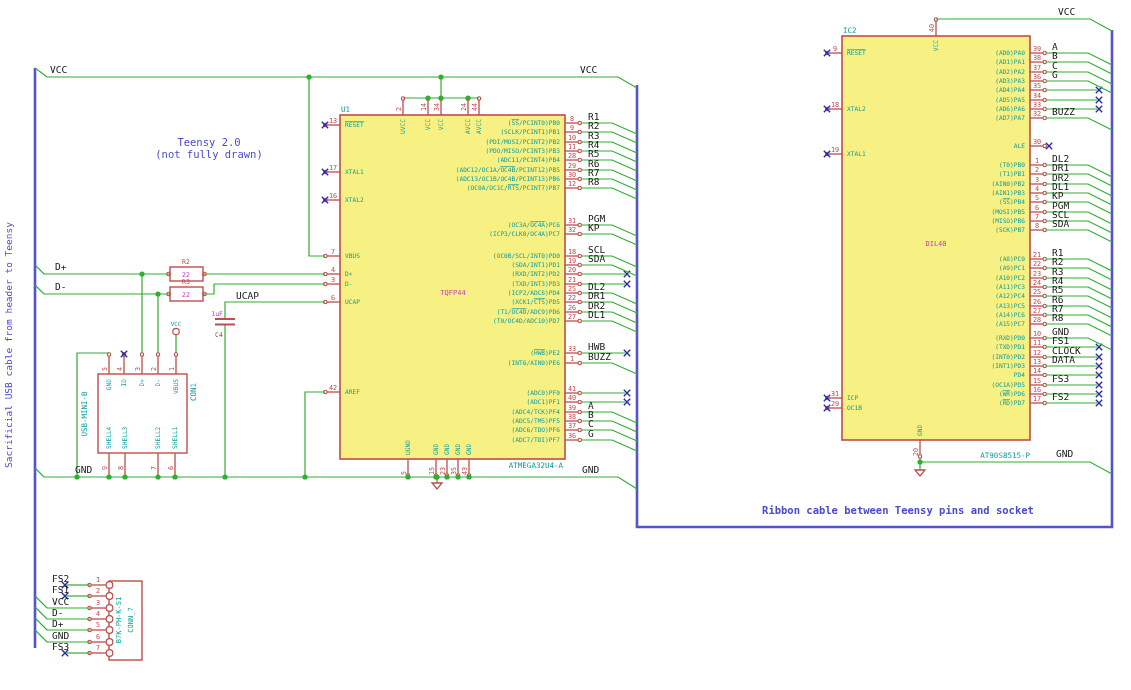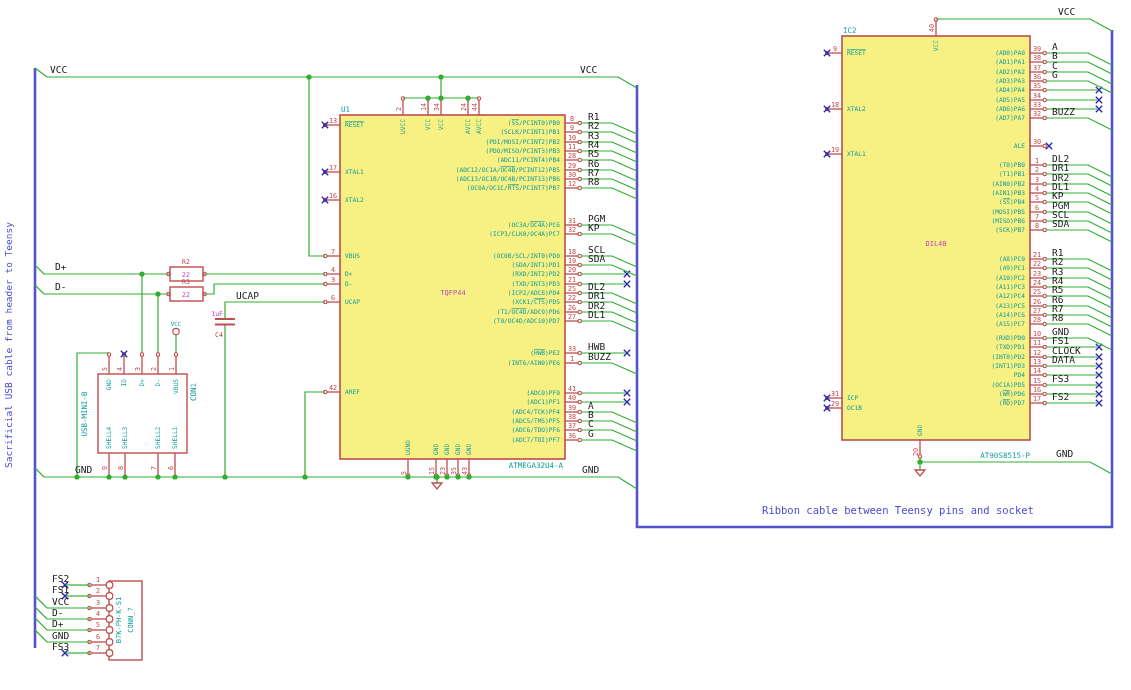--- a/index.html
+++ b/index.html
@@ -1,21 +1,21 @@
 <!DOCTYPE html>
 <html><head>
 <meta charset="utf-8">
 <style>
   html,body{margin:0;padding:0;background:#fff;}
   .sheet{position:relative;width:1131px;height:690px;background:#ffffff;overflow:hidden;
          font-family:"DejaVu Sans Mono",monospace;}
   svg text{font-family:"DejaVu Sans Mono",monospace;}
   .note{position:absolute;color:#4b4bd0;font:10.5px "DejaVu Sans Mono",monospace;}
   .note-teensy{left:133px;top:136px;width:152px;text-align:center;line-height:12px;}
-  .note-ribbon{left:697px;top:504px;width:402px;text-align:center;}
+  .note-ribbon{left:697px;top:504px;width:402px;text-align:center;font-weight:bold;}
   .note-usb{left:3px;top:150px;height:390px;writing-mode:vertical-rl;transform:rotate(180deg);
             text-align:center;font-size:9.5px;}
 </style>
 </head>
 <body>
 
 <div class="sheet">
   <svg id="schem" width="1131" height="690" viewBox="0 0 1131 690">
       <polyline points="35,68 35,648" fill="none" stroke="#5353cb" stroke-width="2.6"></polyline>
       <polyline points="637,85 637,527 1112,527 1112,30" fill="none" stroke="#5353cb" stroke-width="2.6"></polyline>
@@ -740,15 +740,19 @@
       <circle cx="225" cy="477" r="2.6" fill="#2fae2f"></circle>
       <circle cx="305" cy="477" r="2.6" fill="#2fae2f"></circle>
       <circle cx="408" cy="477" r="2.6" fill="#2fae2f"></circle>
       <circle cx="436" cy="477" r="2.6" fill="#2fae2f"></circle>
       <circle cx="447" cy="477" r="2.6" fill="#2fae2f"></circle>
       <circle cx="458" cy="477" r="2.6" fill="#2fae2f"></circle>
       <circle cx="469" cy="477" r="2.6" fill="#2fae2f"></circle>
       <circle cx="437" cy="477" r="2.6" fill="#2fae2f"></circle>
       <circle cx="920" cy="462" r="2.6" fill="#2fae2f"></circle>
     </svg>
+  <div class="note note-teensy">
+    <div>Teensy 2.0</div>
+    <div>(not fully drawn)</div>
+  </div>
   <div class="note note-ribbon">Ribbon cable between Teensy pins and socket</div>
   <div class="note note-usb">Sacrificial USB cable from header to Teensy</div>
 </div>
 
 </body></html>

